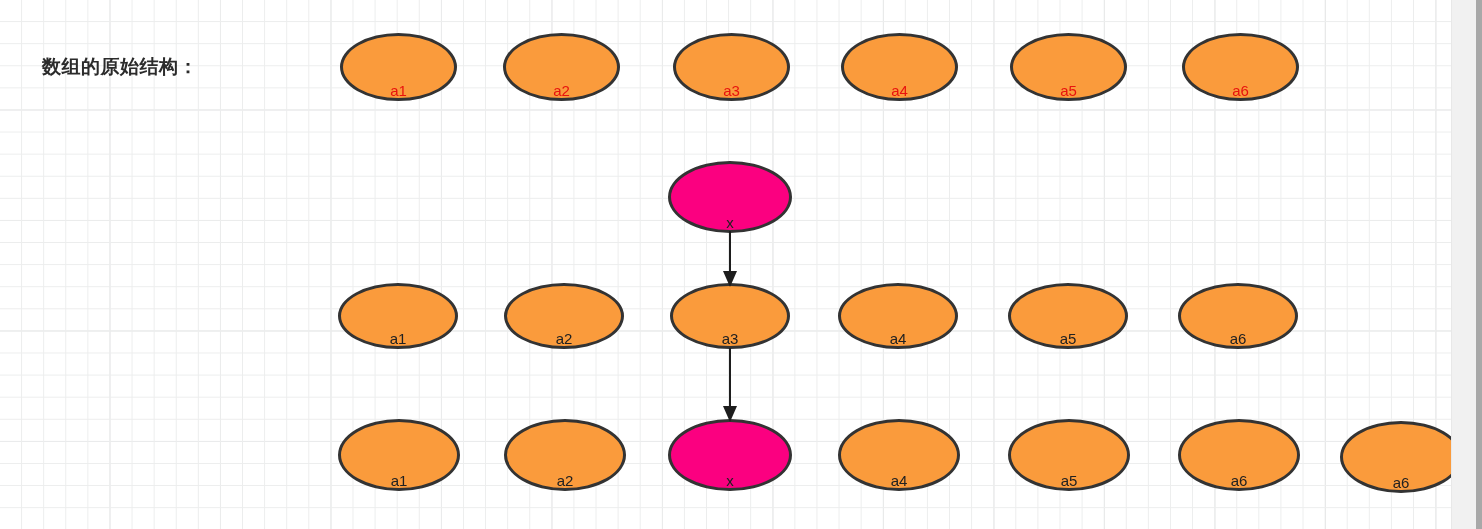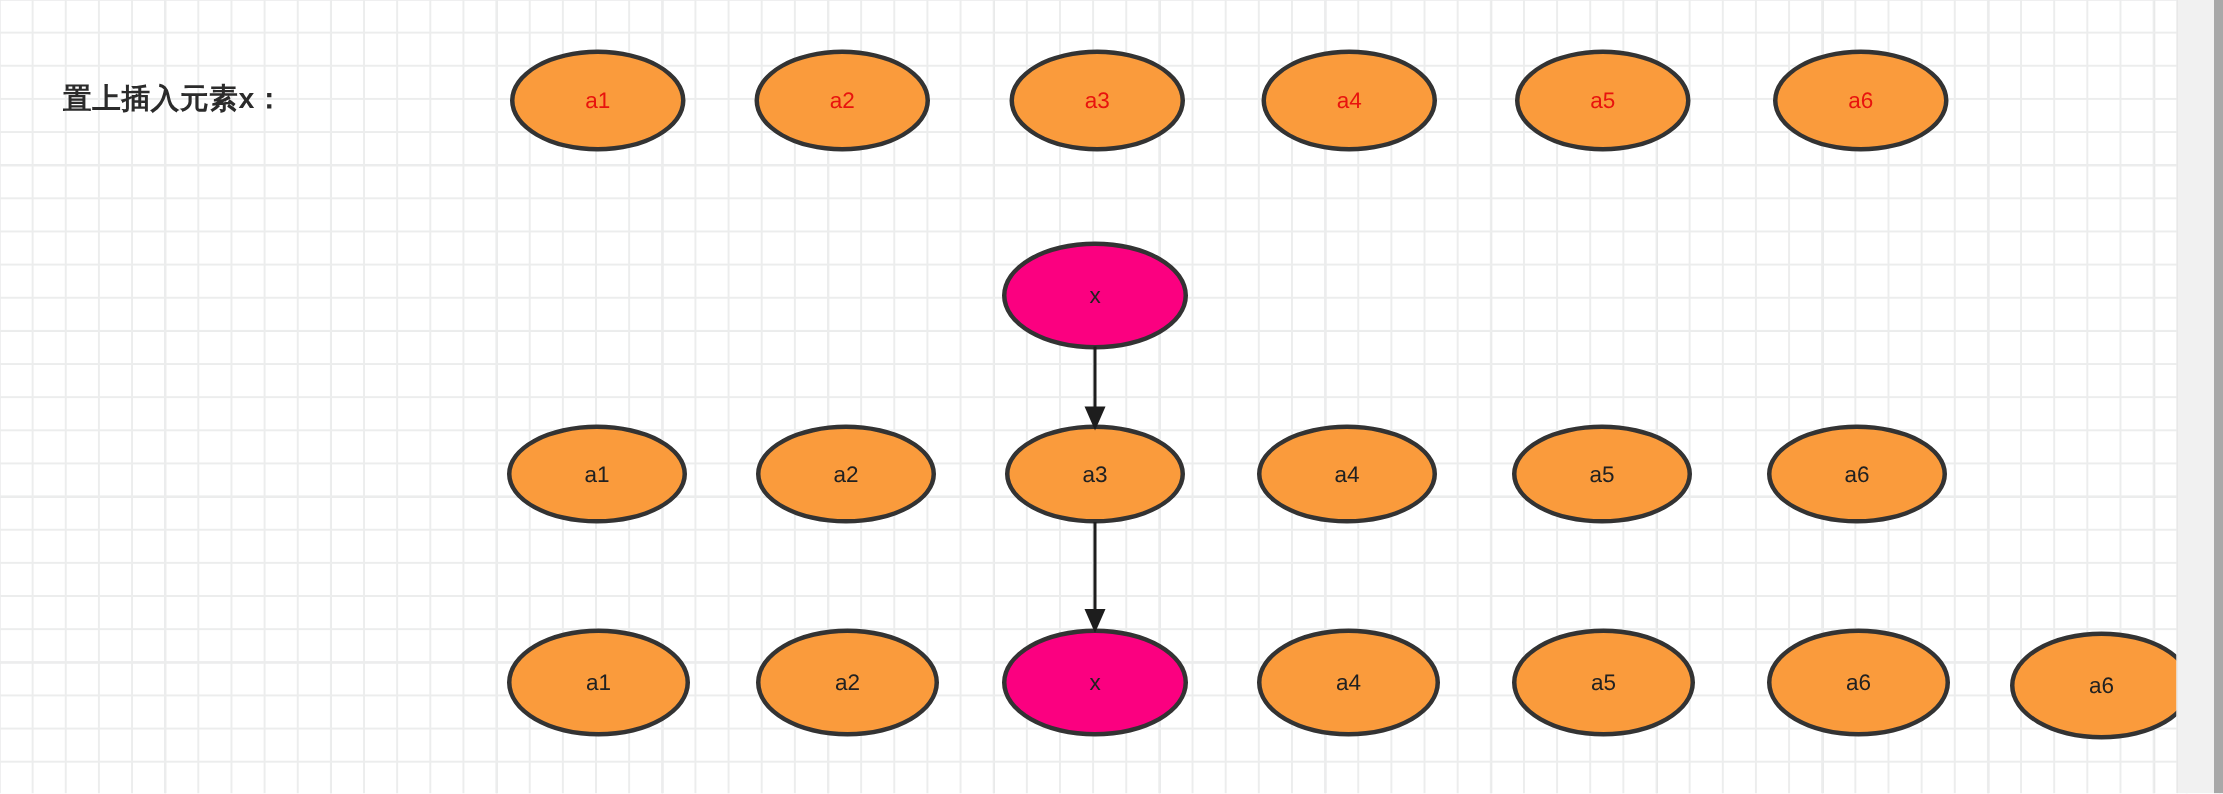--- a/index.html
+++ b/index.html
@@ -49,21 +49,21 @@
     text-align: center;
   }
 
   
   .node {
     position: absolute;
     box-sizing: border-box;
     border-radius: 50%;
     border: 3px solid #333333;
     display: flex;
-    align-items: center;
+    align-items: flex-end;
     justify-content: center;
     font-size: 15px;
     line-height: 1;
   }
   .node.orange { background: #fa9b3c; }
   .node.pink   { background: #fb0080; }
   .node .node-text { pointer-events: none; }
   .node.txt-red  .node-text { color: #e8130e; }
   .node.txt-dark .node-text { color: #212121; }
 
@@ -106,21 +106,21 @@
     width: 6px;
     height: 529px;
     background: #a8a8a8;
   }
 </style>
 </head>
 <body>
 
 <div id="canvas">
 
-  <div class="row-label" id="label-original">置上插入元素x：</div>
+  <div class="row-label" id="label-original">数组的原始结构：</div>
 
 
   <div id="nodes-layer">
       <div class="node orange txt-red" style="left: 340px; top: 33px; width: 117px; height: 68px;">
         <span class="node-text">a1</span>
       </div>
       <div class="node orange txt-red" style="left: 503px; top: 33px; width: 117px; height: 68px;">
         <span class="node-text">a2</span>
       </div>
       <div class="node orange txt-red" style="left: 673px; top: 33px; width: 117px; height: 68px;">

